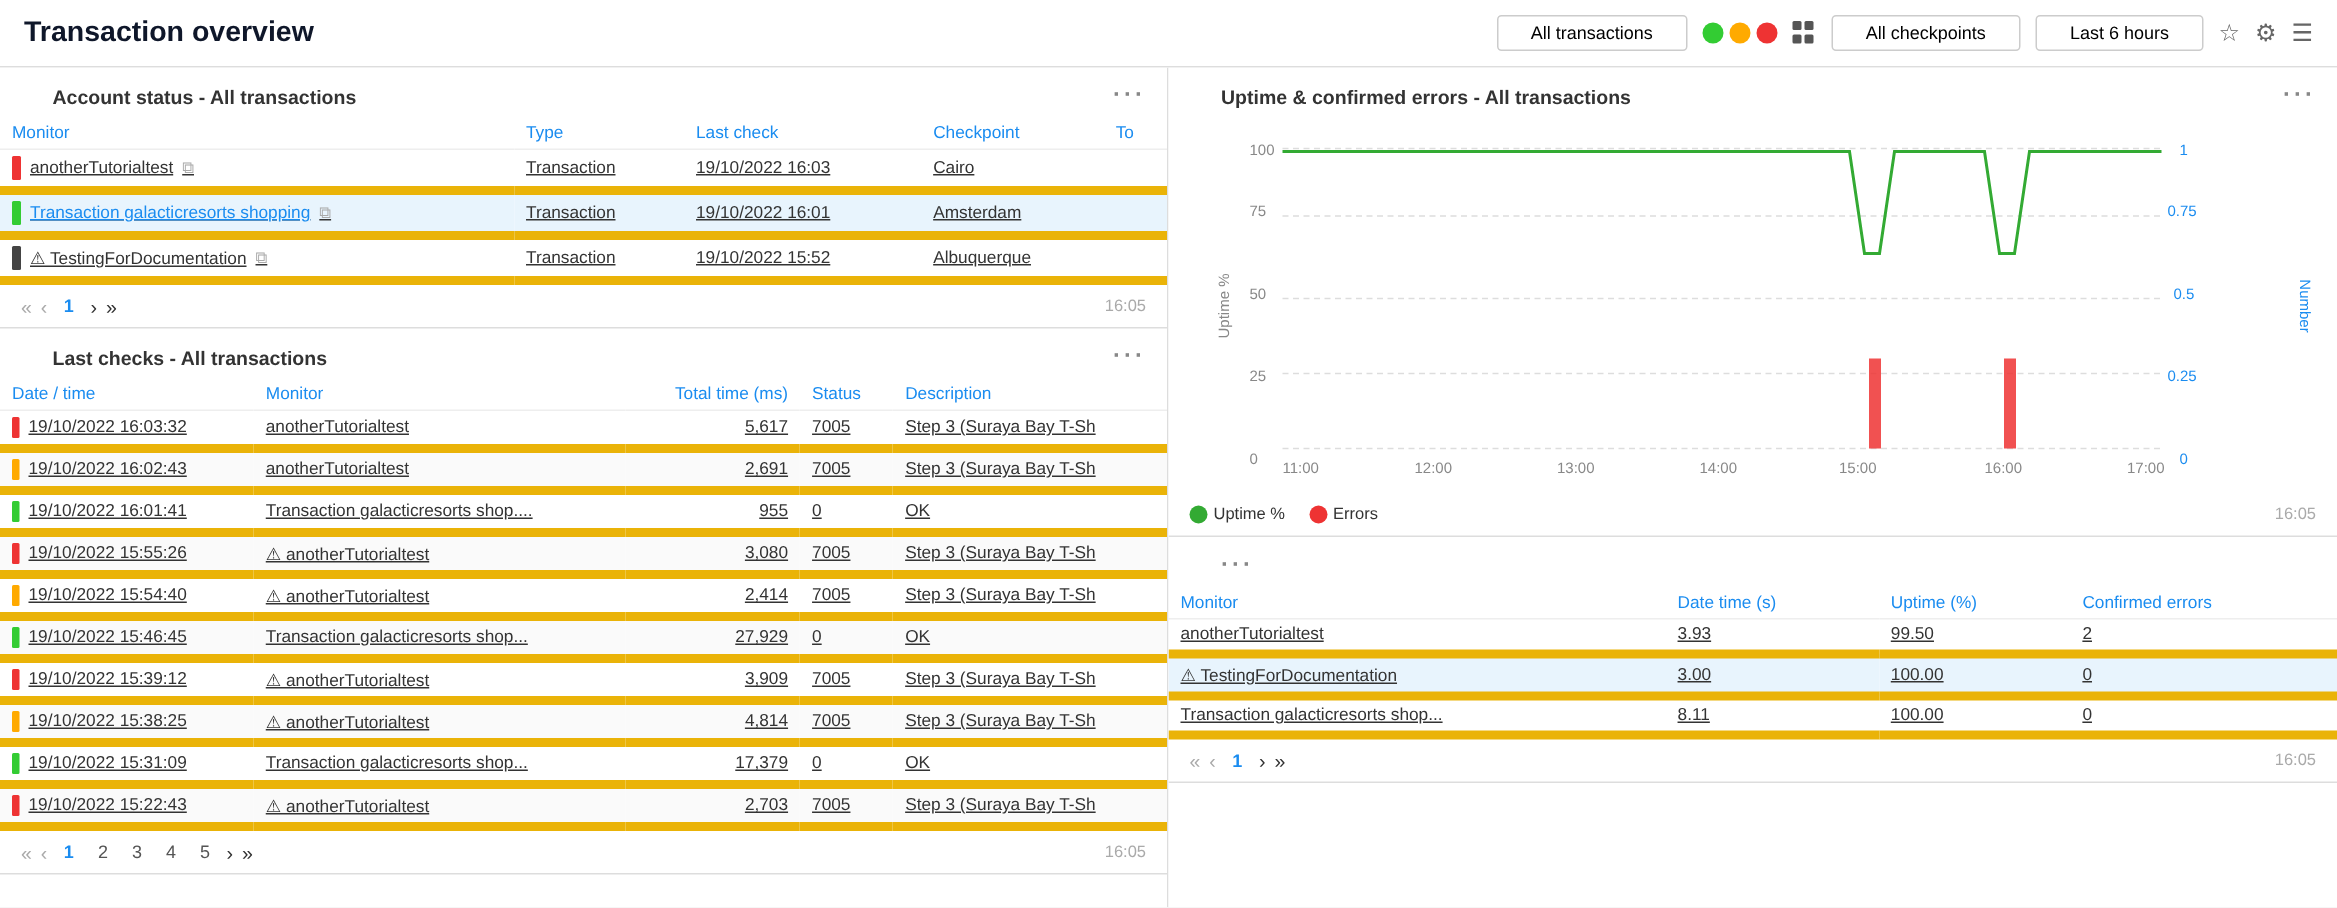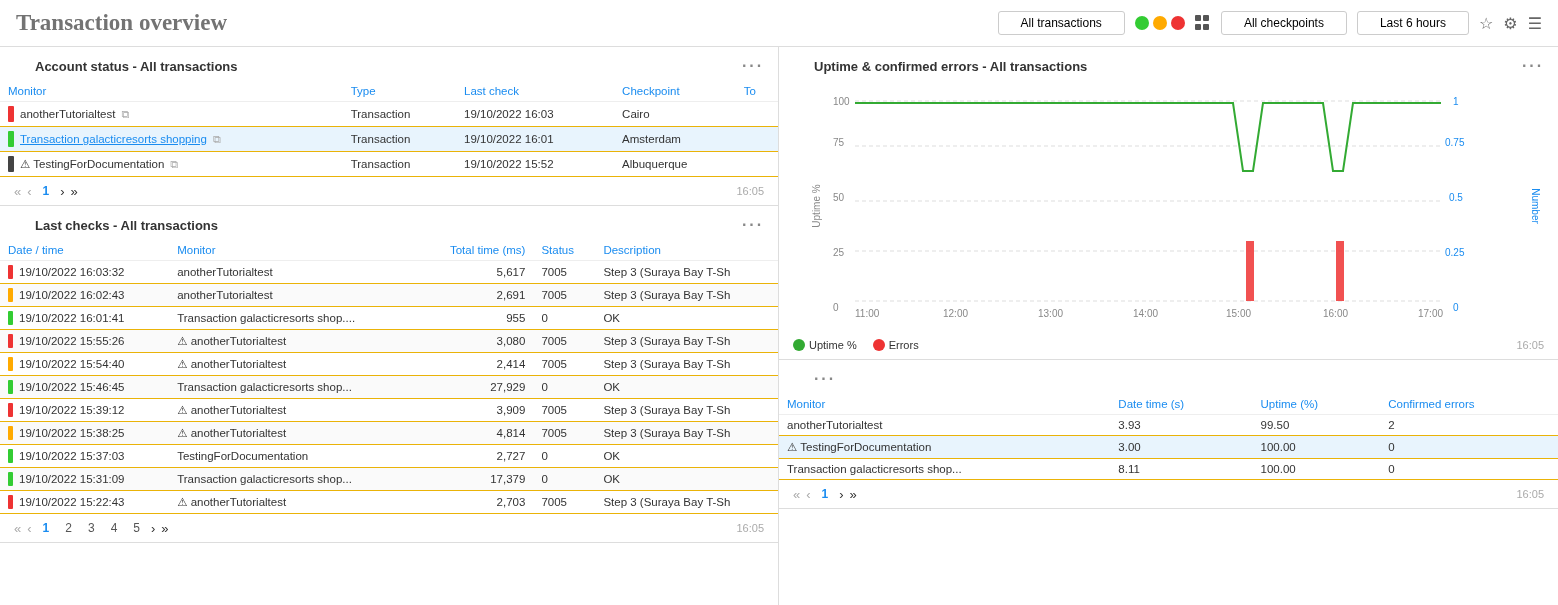--- a/index.html
+++ b/index.html
@@ -3,21 +3,21 @@
   <meta charset="utf-8">
   <style>
     * { box-sizing: border-box; margin: 0; padding: 0; }
     body { font-family: Arial, sans-serif; font-size: 12px; background: #f5f5f5; color: #333; }
 
     
     .topbar {
       display: flex; align-items: center; justify-content: space-between;
       padding: 10px 16px; background: #fff; border-bottom: 1px solid #ddd;
     }
-    .topbar-title { font-size: 23px; font-weight: bold; color: #737373; font-family: Liberation Serif, serif; }
+    .topbar-title { font-size: 19px; font-weight: bold; color: #0f172a; }
     .topbar-right { display: flex; align-items: center; gap: 10px; }
     .btn-filter {
       background: #fff; border: 1px solid #ccc; border-radius: 3px;
       padding: 4px 22px; cursor: pointer; font-size: 12px;
     }
     .status-dots { display: flex; gap: 4px; align-items: center; }
     .dot { width: 14px; height: 14px; border-radius: 50%; display: inline-block; }
     .dot-green { background: #3c3; }
     .dot-yellow { background: #fa0; }
     .dot-red { background: #e33; }
@@ -37,21 +37,21 @@
       padding: 10px 14px 6px 14px; font-weight: bold; font-size: 13px; margin-left: 21px;
     }
     .panel-more { color: #888; cursor: pointer; font-size: 16px; letter-spacing: 2px; }
 
     
     table { width: 100%; border-collapse: collapse; font-size: 11.5px; }
     thead th {
       color: #1a8cf0; font-weight: normal; text-align: left;
       padding: 4px 8px; border-bottom: 1px solid #eee;
     }
-    tbody tr { border-bottom: 1px solid #eab308; }
+    tbody tr { border-bottom: 6px solid #eab308; text-decoration: underline; }
     tbody tr:nth-child(even) { background: #fafafa; }
     tbody tr.highlighted { background: #e8f4fd; }
     tbody td { padding: 4px 8px; }
 
     .status-bar { width: 6px; height: 16px; border-radius: 1px; display: inline-block; }
 
     .status-cell { display: flex; align-items: center; gap: 6px; }
     .copy-icon { color: #aaa; font-size: 11px; }
 
     
@@ -285,32 +285,20 @@
     <td>
       <div class="status-cell">
         <span class="status-bar" style="background:#fa0;width:5px;height:14px;"></span>
         <span>19/10/2022 15:38:25</span>
       </div>
     </td>
     <td><span class="monitor-plain">⚠ anotherTutorialtest</span></td>
     <td style="text-align:right">4,814</td>
     <td>7005</td>
     <td>Step 3 (Suraya Bay T-Sh</td>
-  </tr>
-            <tr>
-    <td>
-      <div class="status-cell">
-        <span class="status-bar" style="background:#3c3;width:5px;height:14px;"></span>
-        <span>19/10/2022 15:37:03</span>
-      </div>
-    </td>
-    <td><span class="monitor-plain">TestingForDocumentation</span></td>
-    <td style="text-align:right">2,727</td>
-    <td>0</td>
-    <td>OK</td>
   </tr>
             <tr>
     <td>
       <div class="status-cell">
         <span class="status-bar" style="background:#3c3;width:5px;height:14px;"></span>
         <span>19/10/2022 15:31:09</span>
       </div>
     </td>
     <td><span class="monitor-plain">Transaction galacticresorts shop...</span></td>
     <td style="text-align:right">17,379</td>

